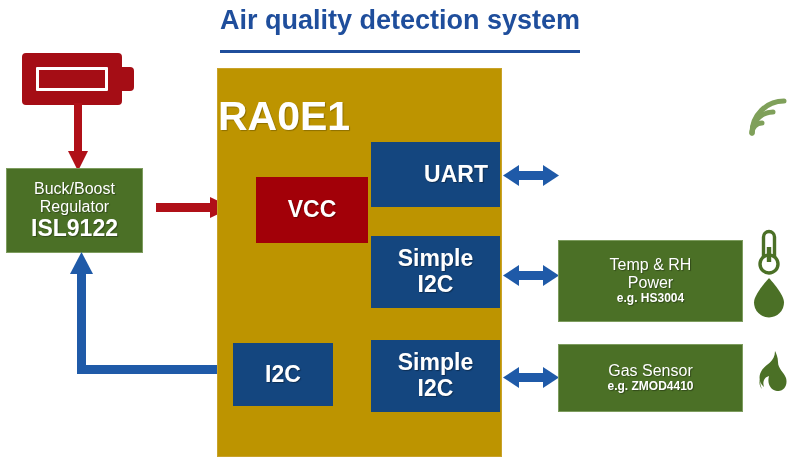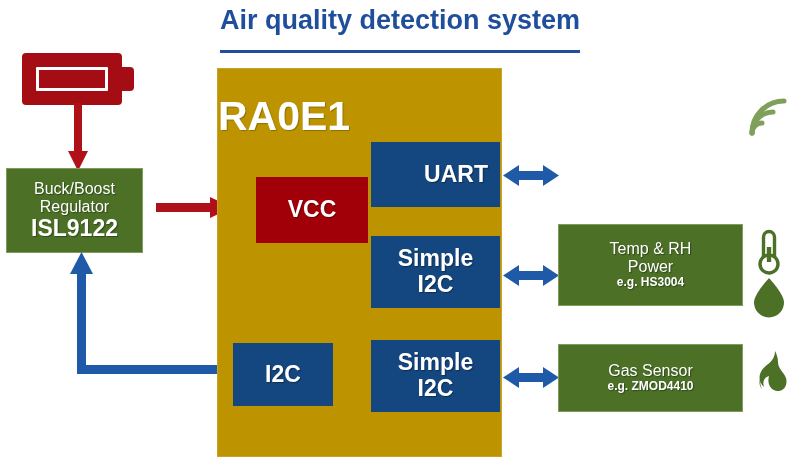--- a/index.html
+++ b/index.html
@@ -204,21 +204,21 @@
 
 
   <svg class="arrow" style="left:748px; top:99px; width:44px; height:40px;">
     <g fill="none" stroke="#7FA05A" stroke-width="5" stroke-linecap="round">
       <path d="M4 34 A 10 10 0 0 1 14 24"></path>
       <path d="M4 34 A 21 21 0 0 1 25 13"></path>
       <path d="M4 34 A 32 32 0 0 1 36 2"></path>
     </g>
   </svg>
 
-  <div class="abs box green" style="left:558px; top:224px; width:185px; height:82px;">
+  <div class="abs box green" style="left:558px; top:240px; width:185px; height:82px;">
     <div class="l1n txt-shadow">Temp &amp; RH</div>
     <div class="l1n txt-shadow">Power</div>
     <div class="l2 txt-shadow">e.g. HS3004</div>
   </div>
 
   <svg class="arrow" style="left:752px; top:231px; width:32px; height:46px;">
     <g fill="none" stroke="#4B7026" stroke-width="3.4">
       <path d="M11.5 6 a 5.5 5.5 0 0 1 11 0 V 26"></path>
       <path d="M11.5 6 V 26"></path>
       <circle cx="17" cy="33" r="9"></circle>

